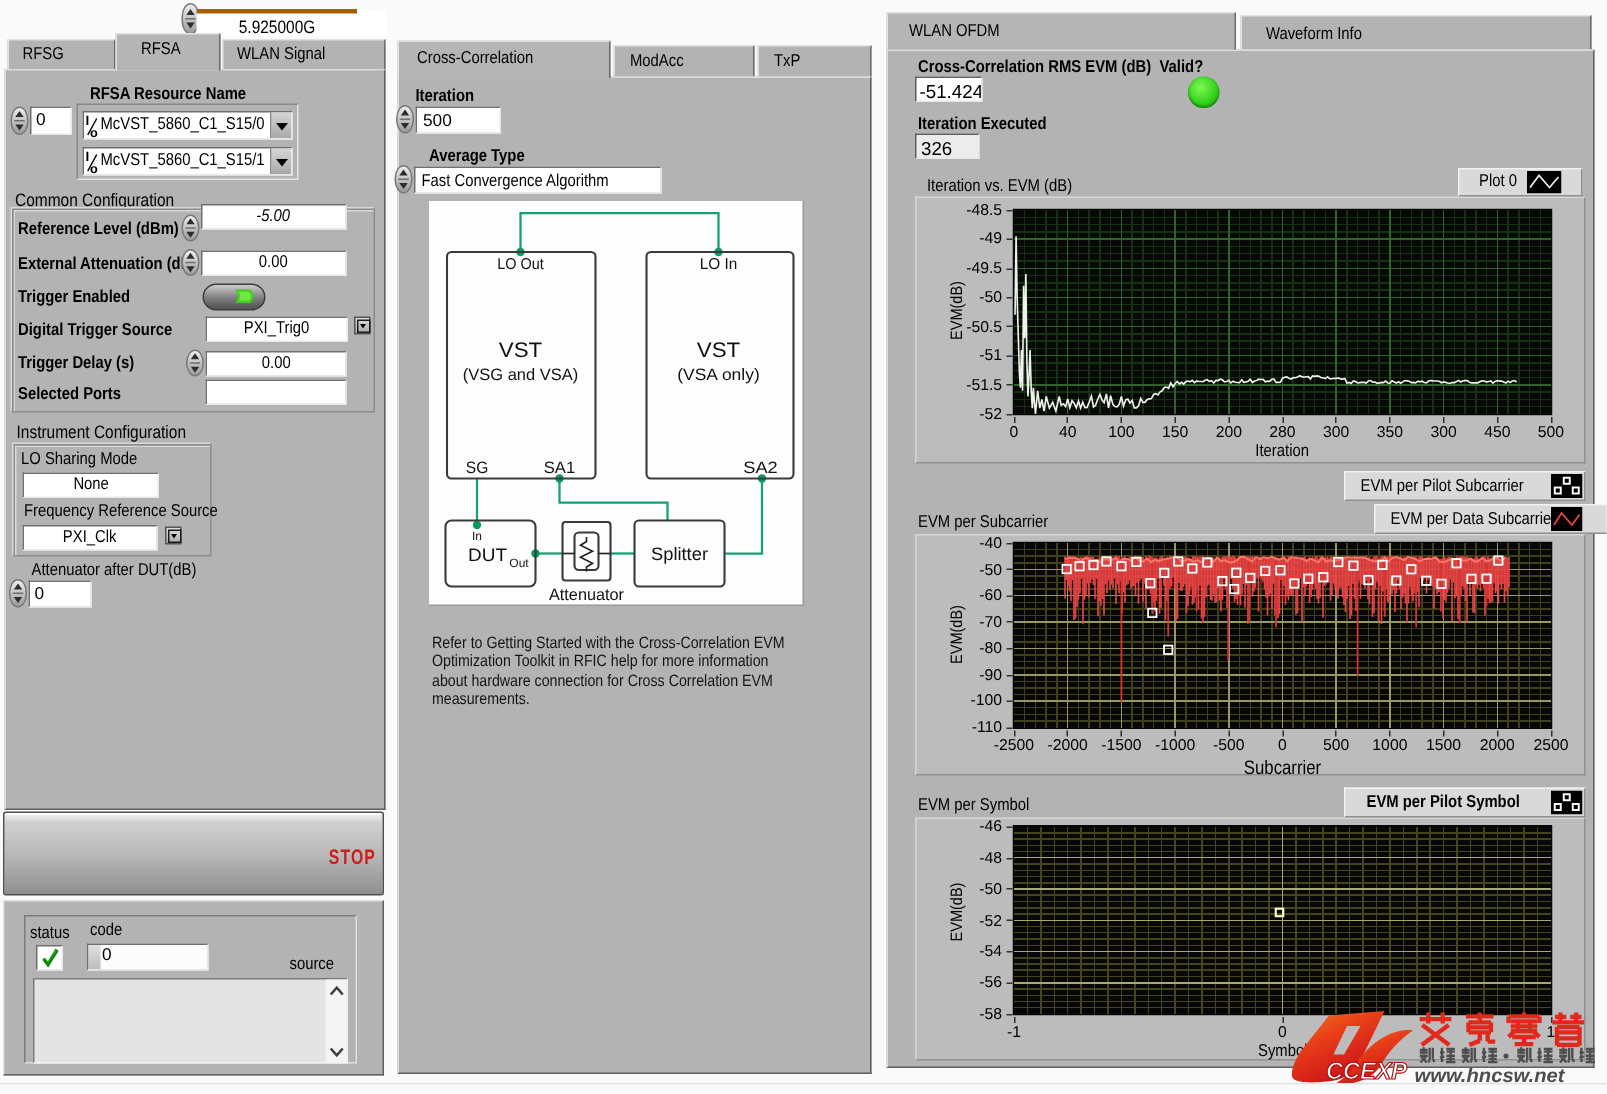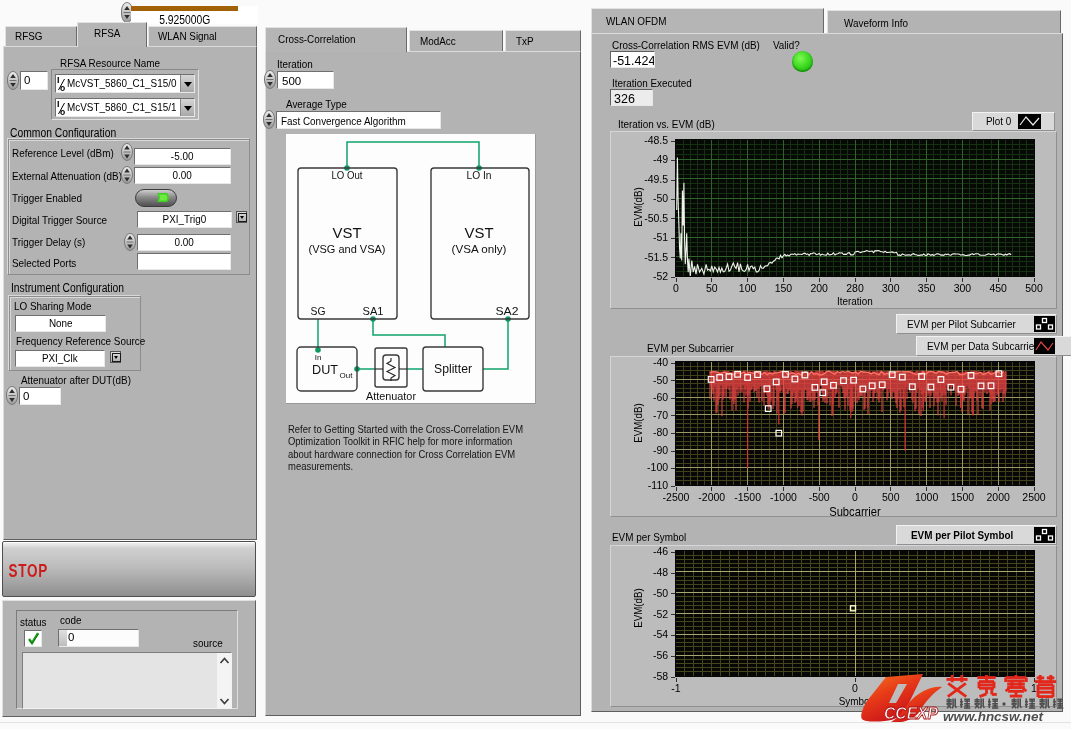--- a/index.html
+++ b/index.html
@@ -5,21 +5,21 @@
 html,body{width:1071px;height:729px;overflow:hidden;}
 body{background:#fafafa;font-family:"Liberation Sans",sans-serif;color:#000;position:relative;}
 .ab{position:absolute;}
 .sq{display:inline-block;transform:scaleX(0.86);transform-origin:0 50%;white-space:nowrap;}
 .sqc{display:inline-block;transform:scaleX(0.86);transform-origin:50% 50%;white-space:nowrap;}
 .tabbody{background:#b3b3b3;border-top:1px solid #dcdcdc;border-left:1px solid #dcdcdc;border-right:1px solid #5f5f5f;border-bottom:1px solid #5f5f5f;}
 .tab{background:#b3b3b3;border-top:1px solid #e2e2e2;border-left:1px solid #e2e2e2;border-right:1px solid #6a6a6a;font-size:11.5px;}
 .tabsel{background:#b5b5b5;border-bottom:none;z-index:3;}
 .field{background:#fff;border-top:1px solid #6f6f6f;border-left:1px solid #6f6f6f;border-right:1px solid #e8e8e8;border-bottom:1px solid #e8e8e8;font-size:11.5px;}
 .fieldc{text-align:center;}
-.lbl{font-size:11.5px;white-space:nowrap;}
+.lbl{font-size:11.5px;white-space:nowrap;font-weight:bold;}
 .groupbox{border:1px solid #8c8c8c;box-shadow:1px 1px 0 #d9d9d9 inset,-1px -1px 0 #d9d9d9;}
 .ddbtn{background:linear-gradient(#e0e0e0,#aaa);border:1px solid #555;}
 .ddbtn:before{content:"";position:absolute;left:1px;top:1px;width:7px;height:7px;border:1px solid #1a1a1a;}.ddbtn:after{content:"";position:absolute;left:2.8px;top:4px;border:2.6px solid transparent;border-top:3.2px solid #000;}
 .combodd{background:linear-gradient(#d6d6d6,#a8a8a8);border-left:1px solid #888;}
 .combodd:before{content:"";position:absolute;left:50%;top:50%;margin:-2px 0 0 -4px;border:4px solid transparent;border-top:5px solid #000;}
 .yl{position:absolute;right:396px;font-size:10.5px;color:#000;text-align:center;white-space:nowrap;}
 .yl .tick{display:inline-block;width:4px;height:1px;background:#333;vertical-align:middle;}
 .xl{position:absolute;width:60px;text-align:center;font-size:10.5px;}
 .gtitle{font-size:11.5px;}
 .legend{background:#d9d9d9;border-top:1px solid #f2f2f2;border-left:1px solid #f2f2f2;border-right:1px solid #8f8f8f;border-bottom:1px solid #8f8f8f;font-size:11.5px;}
@@ -27,21 +27,21 @@
 .rot{font-size:11px;transform:rotate(-90deg) scaleX(0.88);transform-origin:center;width:60px;text-align:center;}
 </style></head>
 <body>
 
 <div class="ab" style="left:121px;top:2px;width:12px;height:21px;background:linear-gradient(#eee,#9a9a9a);border:1px solid #777;border-radius:6px/9px;"></div>
 <svg class="ab" style="left:121px;top:2px;" width="12" height="21">
     <path d="M6 4.0 L8.8 8.0 L3.2 8.0 Z" fill="#2d2d2d"></path>
     <line x1="2.5" y1="10.5" x2="9.5" y2="10.5" stroke="#6f6f6f" stroke-width="1"></line>
     <path d="M6 17.0 L8.8 13.0 L3.2 13.0 Z" fill="#2d2d2d"></path>
   </svg>
-<div class="ab" style="left:131px;top:6px;width:107px;height:18px;background:#fff;border-top:5px solid #a16207;font-size:12px;text-align:center;line-height:18px;"><span class="sqc">5.925000G</span></div>
+<div class="ab" style="left:131px;top:6px;width:107px;height:18px;background:#fff;border-top:3px solid #a16207;font-size:12px;text-align:center;line-height:18px;"><span class="sqc">5.925000G</span></div>
 <div class="ab" style="left:238px;top:6px;width:20px;height:18px;background:#fff;"></div>
 
 <div class="ab tab" style="left:5px;top:26px;width:72px;height:20px;padding:3px 0 0 9px;"><span class="sq">RFSG</span></div>
 <div class="ab tab tabsel" style="left:77px;top:22px;width:70px;height:25px;padding:4px 0 0 16px;"><span class="sq">RFSA</span></div>
 <div class="ab tab" style="left:148px;top:26px;width:109px;height:20px;padding:3px 0 0 9px;"><span class="sq">WLAN Signal</span></div>
 <div class="ab tabbody" style="left:3px;top:46px;width:254px;height:494px;"></div>
 
 <div class="ab lbl" style="left:60px;top:57px;"><span class="sq">RFSA Resource Name</span></div>
 <div class="ab" style="left:7px;top:71px;width:12px;height:19px;background:linear-gradient(#eee,#9a9a9a);border:1px solid #777;border-radius:6px/9px;"></div>
 <svg class="ab" style="left:7px;top:71px;" width="12" height="19">
@@ -72,21 +72,21 @@
 <div class="ab" style="left:10px;top:126px;font-size:12px;"><span class="sq">Common Configuration</span></div>
 <div class="ab groupbox" style="left:8px;top:139px;width:242px;height:136px;"></div>
 
 <div class="ab lbl" style="left:12px;top:147px;"><span class="sq">Reference Level (dBm)</span></div>
 <div class="ab" style="left:121px;top:143px;width:12px;height:18px;background:linear-gradient(#eee,#9a9a9a);border:1px solid #777;border-radius:6px/9px;"></div>
 <svg class="ab" style="left:121px;top:143px;" width="12" height="18">
     <path d="M6 2.5 L8.8 6.5 L3.2 6.5 Z" fill="#2d2d2d"></path>
     <line x1="2.5" y1="9.0" x2="9.5" y2="9.0" stroke="#6f6f6f" stroke-width="1"></line>
     <path d="M6 15.5 L8.8 11.5 L3.2 11.5 Z" fill="#2d2d2d"></path>
   </svg>
-<div class="ab field fieldc" style="left:134px;top:148px;width:97px;height:17px;line-height:15px;"><span class="sqc">-5.00</span></div>
+<div class="ab field fieldc" style="left:134px;top:136px;width:97px;height:17px;line-height:15px;font-style:italic;"><span class="sqc">-5.00</span></div>
 
 <div class="ab lbl" style="left:12px;top:170px;"><span class="sq">External Attenuation (dB)</span></div>
 <div class="ab" style="left:121px;top:166px;width:12px;height:18px;background:linear-gradient(#eee,#9a9a9a);border:1px solid #777;border-radius:6px/9px;"></div>
 <svg class="ab" style="left:121px;top:166px;" width="12" height="18">
     <path d="M6 2.5 L8.8 6.5 L3.2 6.5 Z" fill="#2d2d2d"></path>
     <line x1="2.5" y1="9.0" x2="9.5" y2="9.0" stroke="#6f6f6f" stroke-width="1"></line>
     <path d="M6 15.5 L8.8 11.5 L3.2 11.5 Z" fill="#2d2d2d"></path>
   </svg>
 <div class="ab field fieldc" style="left:134px;top:167px;width:97px;height:17px;line-height:15px;"><span class="sqc">0.00</span></div>
 
@@ -123,21 +123,21 @@
 <div class="ab" style="left:21px;top:374px;font-size:11.5px;"><span class="sq">Attenuator after DUT(dB)</span></div>
 <div class="ab" style="left:6px;top:386px;width:12px;height:19px;background:linear-gradient(#eee,#9a9a9a);border:1px solid #777;border-radius:6px/9px;"></div>
 <svg class="ab" style="left:6px;top:386px;" width="12" height="19">
     <path d="M6 3.0 L8.8 7.0 L3.2 7.0 Z" fill="#2d2d2d"></path>
     <line x1="2.5" y1="9.5" x2="9.5" y2="9.5" stroke="#6f6f6f" stroke-width="1"></line>
     <path d="M6 16.0 L8.8 12.0 L3.2 12.0 Z" fill="#2d2d2d"></path>
   </svg>
 <div class="ab field" style="left:19px;top:387px;width:42px;height:18px;padding:2px 0 0 3px;">0</div>
 
 <div class="ab" style="left:2px;top:541px;width:254px;height:56px;background:linear-gradient(#f5f5f5,#d0d0d0 12%,#b9b9b9 50%,#8f8f8f);border:1px solid #4f4f4f;border-radius:2px;box-shadow:inset 0 1px 0 #fff;"></div>
-<div class="ab" style="left:2px;top:541px;width:254px;height:56px;text-align:left;line-height:61px;font-size:18px;font-weight:bold;color:#cc1d1d;"><span style="display:inline-block;transform:scaleX(0.75);letter-spacing:1px;">STOP</span></div>
+<div class="ab" style="left:2px;top:541px;width:254px;height:56px;text-align:right;line-height:61px;font-size:14px;font-weight:bold;color:#cc1d1d;"><span style="display:inline-block;transform:scaleX(0.75);letter-spacing:1px;">STOP</span></div>
 
 <div class="ab" style="left:2px;top:600px;width:254px;height:117px;background:#b3b3b3;border-top:1px solid #e0e0e0;border-left:1px solid #e0e0e0;border-right:1px solid #606060;border-bottom:1px solid #606060;"></div>
 <div class="ab" style="left:16px;top:610px;width:222px;height:99px;border-top:1px solid #7c7c7c;border-left:1px solid #7c7c7c;border-right:1px solid #dedede;border-bottom:1px solid #dedede;"></div>
 <div class="ab" style="left:20px;top:616px;font-size:11.5px;"><span class="sq">status</span></div>
 <div class="ab" style="left:60px;top:614px;font-size:11.5px;"><span class="sq">code</span></div>
 <div class="ab field" style="left:24px;top:630px;width:18px;height:17px;"></div>
 <svg class="ab" style="left:26px;top:631px;" width="15" height="15" viewBox="0 0 15 15">
     <path d="M3 8 L6 12 L12 2" fill="none" stroke="#1d9e1d" stroke-width="2.4"></path>
     <path d="M3.5 9 L6 12.5 L12.5 3" fill="none" stroke="#0f7a0f" stroke-width="1"></path>
   </svg>
@@ -347,21 +347,21 @@
     <div class="yl" style="top:153.4px">-49 <span class="tick"></span></div>
     <div class="yl" style="top:172.9px">-49.5 <span class="tick"></span></div>
     <div class="yl" style="top:192.3px">-50 <span class="tick"></span></div>
     <div class="yl" style="top:211.7px">-50.5 <span class="tick"></span></div>
     <div class="yl" style="top:231.1px">-51 <span class="tick"></span></div>
     <div class="yl" style="top:250.6px">-51.5 <span class="tick"></span></div>
     <div class="yl" style="top:270.0px">-52 <span class="tick"></span></div>
     <div class="ab" style="left:675.5px;top:278px;width:1px;height:4px;background:#2f2f2f;"></div>
     <div class="xl" style="left:646.0px;top:282px">0</div>
     <div class="ab" style="left:711.3px;top:278px;width:1px;height:4px;background:#2f2f2f;"></div>
-    <div class="xl" style="left:681.8px;top:282px">50</div>
+    <div class="xl" style="left:681.8px;top:282px">40</div>
     <div class="ab" style="left:747.1px;top:278px;width:1px;height:4px;background:#2f2f2f;"></div>
     <div class="xl" style="left:717.6px;top:282px">100</div>
     <div class="ab" style="left:782.9px;top:278px;width:1px;height:4px;background:#2f2f2f;"></div>
     <div class="xl" style="left:753.4px;top:282px">150</div>
     <div class="ab" style="left:818.7px;top:278px;width:1px;height:4px;background:#2f2f2f;"></div>
     <div class="xl" style="left:789.2px;top:282px">200</div>
     <div class="ab" style="left:854.5px;top:278px;width:1px;height:4px;background:#2f2f2f;"></div>
     <div class="xl" style="left:825.0px;top:282px">280</div>
     <div class="ab" style="left:890.3px;top:278px;width:1px;height:4px;background:#2f2f2f;"></div>
     <div class="xl" style="left:860.8px;top:282px">300</div>
@@ -385,21 +385,21 @@
       <rect x="2.5" y="9" width="4" height="4"></rect>
       <rect x="8.5" y="2.5" width="4" height="4"></rect>
       <rect x="14.5" y="9" width="4" height="4"></rect>
     </g>
   </svg>
 <div class="ab legend" style="left:896px;top:336px;width:161px;height:20px;padding:3px 0 0 10px;margin-left:20px;"><span class="sq">EVM per Data Subcarrier</span></div>
 <svg class="ab" style="left:1034px;top:338px;" width="21" height="16" viewBox="0 0 21 16">
     <rect width="21" height="16" fill="#000"></rect>
     <polyline points="2,12 7,4 14,12 19,5" fill="none" stroke="#e04444" stroke-width="1.2"></polyline>
   </svg>
-<div class="ab gtitle" style="left:612px;top:342px;margin-left:35px;"><span class="sq">EVM per Subcarrier</span></div>
+<div class="ab gtitle" style="left:612px;top:342px;"><span class="sq">EVM per Subcarrier</span></div>
 <svg class="ab" style="left:675px;top:361px;" width="360" height="125" viewBox="675 361 360 125">
   <rect x="675" y="361" width="360" height="125" fill="#070707"></rect>
   <g shape-rendering="crispEdges">
       <line x1="683.16" y1="362" x2="683.16" y2="485" stroke="#40401a" stroke-width="1"></line>
       <line x1="690.32" y1="362" x2="690.32" y2="485" stroke="#40401a" stroke-width="1"></line>
       <line x1="697.48" y1="362" x2="697.48" y2="485" stroke="#40401a" stroke-width="1"></line>
       <line x1="704.64" y1="362" x2="704.64" y2="485" stroke="#40401a" stroke-width="1"></line>
       <line x1="711.80" y1="362" x2="711.80" y2="485" stroke="#40401a" stroke-width="1"></line>
       <line x1="718.96" y1="362" x2="718.96" y2="485" stroke="#40401a" stroke-width="1"></line>
       <line x1="726.12" y1="362" x2="726.12" y2="485" stroke="#40401a" stroke-width="1"></line>

